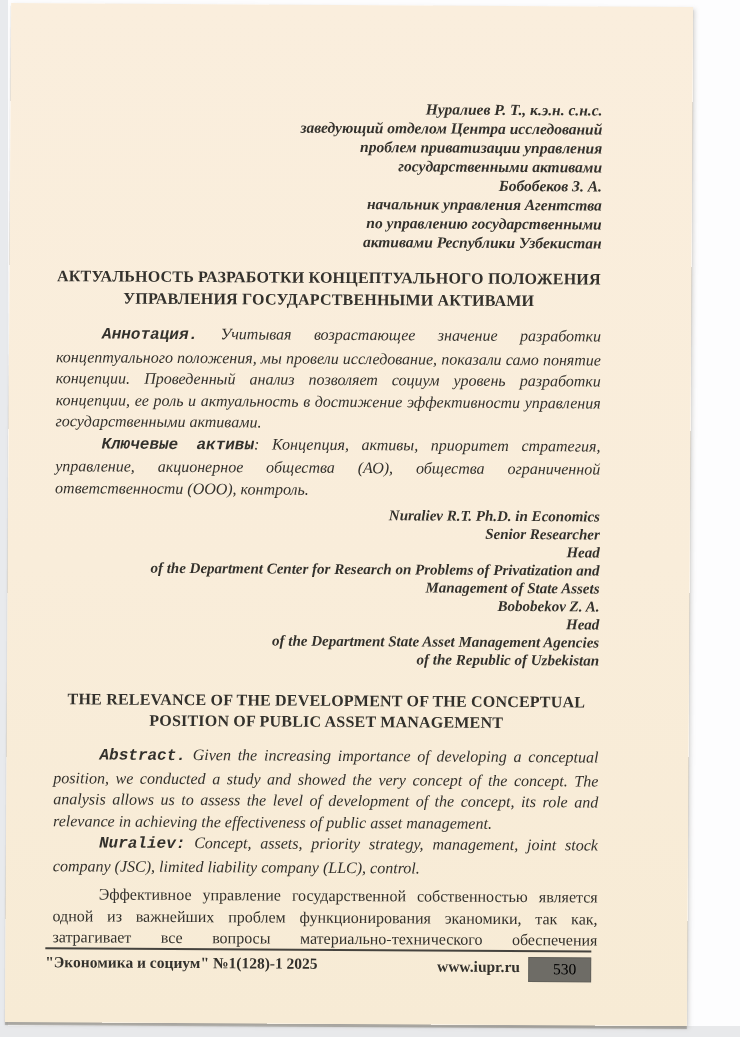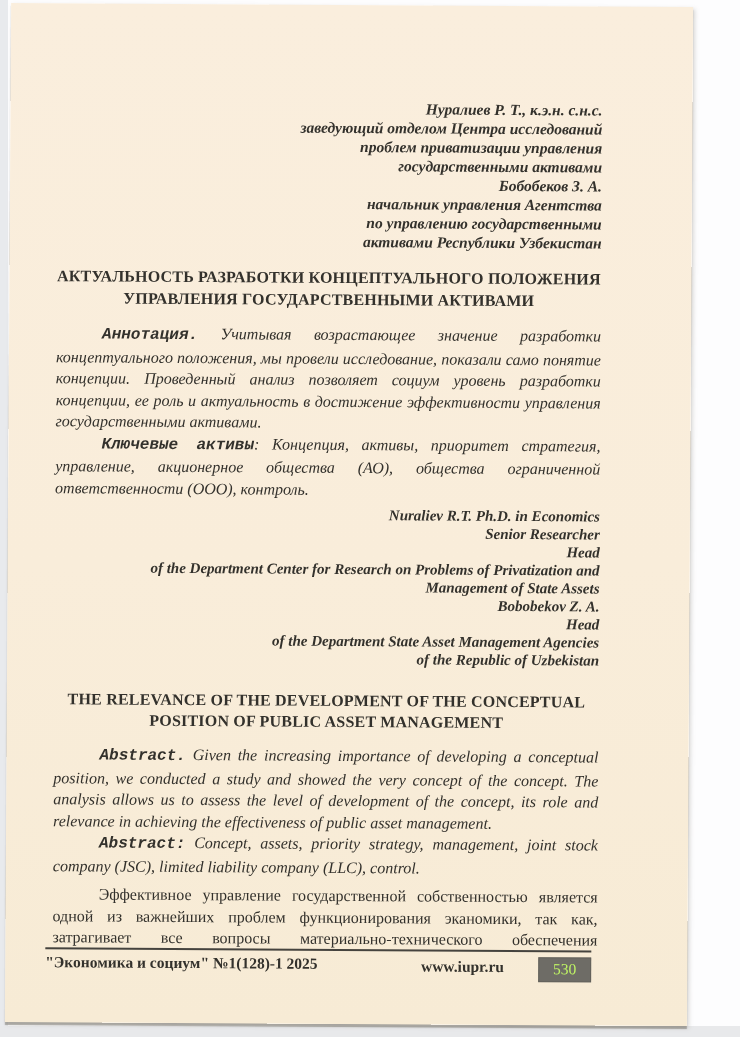--- a/index.html
+++ b/index.html
@@ -37,24 +37,24 @@
   .italic { font-style: italic; }
   .lead { font-weight: bold; font-family: Liberation Mono, monospace; }
   .annotation { margin-top: 13px; }
   .abstract { margin-top: 13px; }
   .body-para { margin-top: 7px; text-align-last: justify; }
 
   .footer { position: absolute; left: 40px; top: 944px; width: 546px;
             border-top: 2px solid #45433e; }
   .footer-row { display: flex; align-items: flex-start; padding-top: 4px; }
   .journal { font-weight: bold; font-size: 15.5px; white-space: nowrap; }
-  .site { font-weight: bold; font-size: 15.5px; margin-left: auto; margin-right: 34px;
+  .site { font-weight: bold; font-size: 15.5px; margin-left: auto; margin-right: 8px;
           margin-top: 2px; white-space: nowrap; }
-  .pagebox { background: #6e6c66; color: #bef264; font-size: 15.5px;
-             padding: 2px 15px 3px 15px; margin-top: 1px; line-height: 20px;
+  .pagebox { background: #6e6c66; color: #000000; font-size: 15.5px;
+             padding: 2px 15px 3px 25px; margin-top: 1px; line-height: 20px;
              box-shadow: inset 0 0 0 1px rgba(90,88,82,0.6); }
 </style>
 </head>
 <body>
 
 <div class="bottom-mat"></div>
 
 <div class="paper">
   <div class="content">
 
@@ -84,21 +84,21 @@
       <div class="author-line">Bobobekov Z. A.</div>
       <div class="author-line">Head</div>
       <div class="author-line">of the Department State Asset Management Agencies</div>
       <div class="author-line">of the Republic of Uzbekistan</div>
     </div>
 
     <div class="article-title en-title">THE RELEVANCE OF THE DEVELOPMENT OF THE CONCEPTUAL POSITION OF PUBLIC ASSET MANAGEMENT</div>
 
     <p class="para italic abstract" style="margin:13px 0 0 0;"><span class="lead">Abstract.</span><span> Given the increasing importance of developing a conceptual position, we conducted a study and showed the very concept of the concept. The analysis allows us to assess the level of development of the concept, its role and relevance in achieving the effectiveness of public asset management.</span></p>
 
-    <p class="para italic" style="margin:0;"><span class="lead">Abstract:</span><span> Concept, assets, priority strategy, management, joint stock company (JSC), limited liability company (LLC), control.</span></p>
+    <p class="para italic" style="margin:0;"><span class="lead">Nuraliev:</span><span> Concept, assets, priority strategy, management, joint stock company (JSC), limited liability company (LLC), control.</span></p>
 
     <p class="para body-para" style="margin:7px 0 0 0;">Эффективное управление государственной собственностью является одной из важнейших проблем функционирования эканомики, так как, затрагивает все вопросы материально-технического обеспечения</p>
 
   </div>
 
   <div class="footer">
     <div class="footer-row">
       <span class="journal">"Экономика и социум" №1(128)-1 2025</span>
       <span class="site">www.iupr.ru</span>
       <span class="pagebox">530</span>

